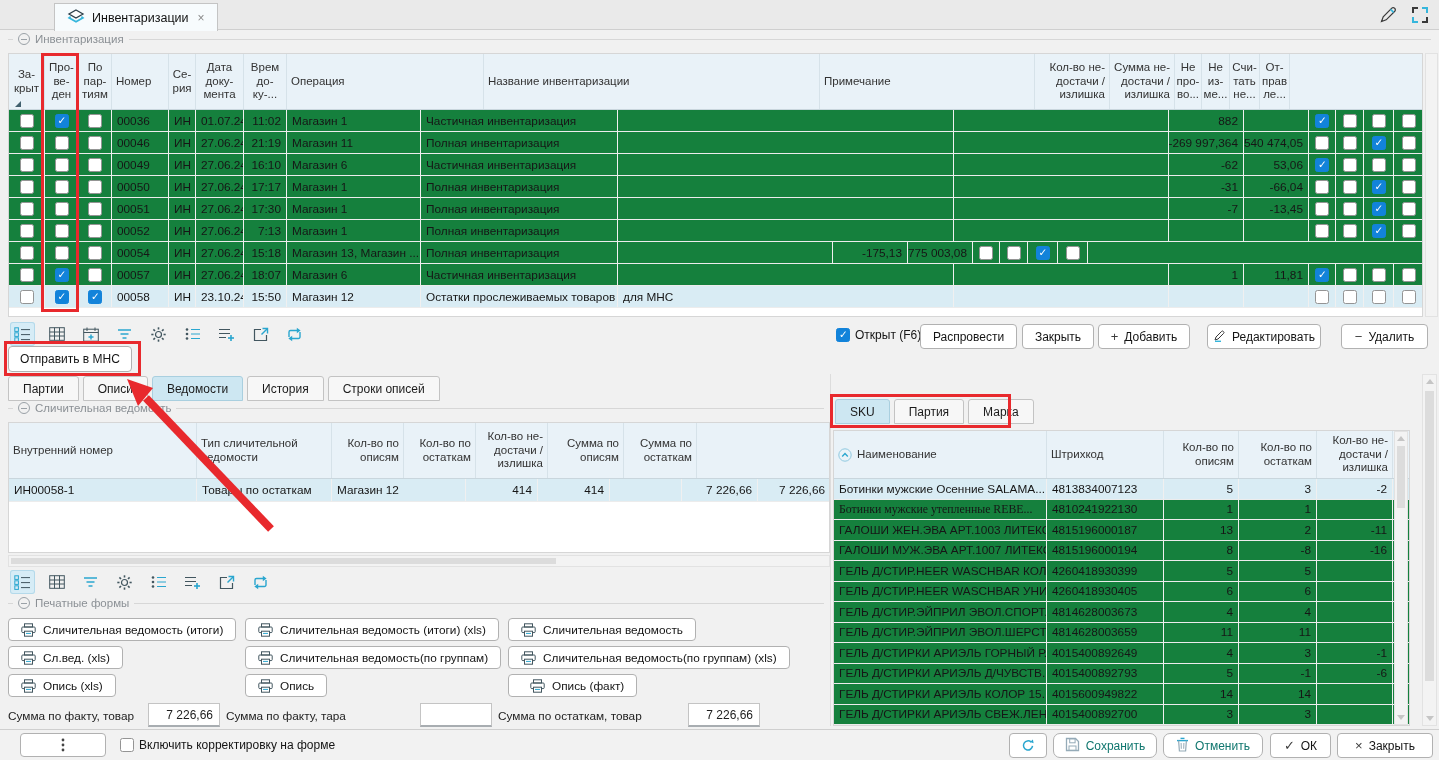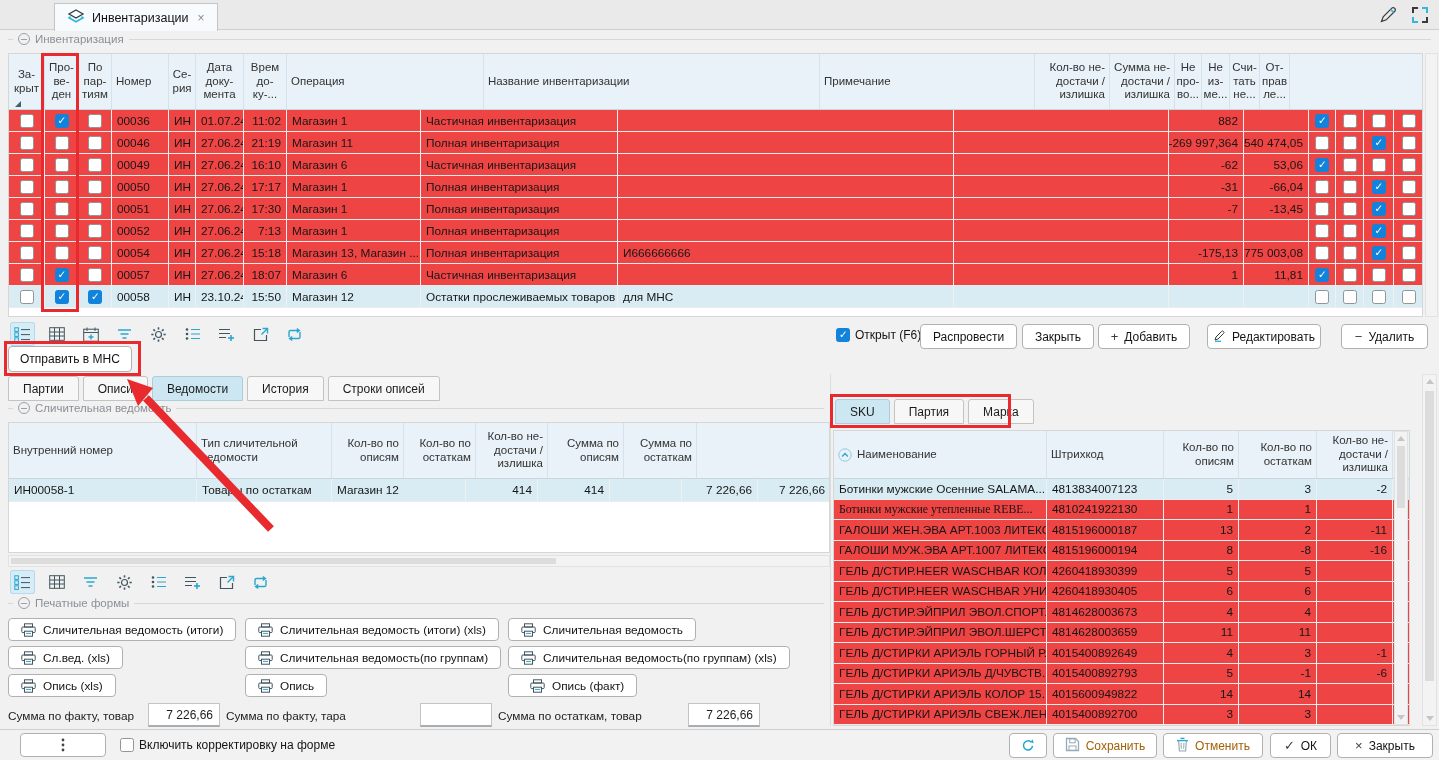--- a/index.html
+++ b/index.html
@@ -24,36 +24,36 @@
   .group .ln.f { flex:1; }
   .circ { width:12px; height:12px; border:1px solid #9aa1a7; border-radius:50%; position:relative; flex:0 0 auto; }
   .circ::after { content:""; position:absolute; left:2px; right:2px; top:4.5px; border-top:1.2px solid #9aa1a7; }
 
   
   .tbl { position:absolute; background:#fff; border:1px solid #d6d6d6; overflow:hidden; }
   .thead { display:flex; background:#e9f2f8; border-bottom:1px solid #c9d6dd; }
   .th { white-space:pre-line; display:flex; align-items:center; justify-content:center; text-align:center; font-size:11.5px; color:#333; border-right:1px solid #d6e2e9; padding:2px 4px; line-height:1.18; position:relative; }
   .th.l { justify-content:flex-start; text-align:left; }
   .th.r { justify-content:flex-end; text-align:right; }
-  .trow { display:flex; border-bottom:1px solid #ececec; background:#ef4444; }
+  .trow { display:flex; border-bottom:1px solid #ececec; background:#15803d; }
   .trow.sel { background:#d9ecf4; }
   .td { display:flex; align-items:center; padding:0 5px; border-right:1px solid #f0f0f0; font-size:11.8px; color:#161616; overflow:hidden; white-space:nowrap; }
   .td.r { justify-content:flex-end; }
   .td.c { justify-content:center; padding:0; }
   .sort-corner { position:absolute; left:6px; bottom:2px; width:0; height:0; border-bottom:6px solid #41606e; border-left:6px solid transparent; }
 
   
   .cb { width:14px; height:14px; border:1px solid #949494; border-radius:2.5px; background:#fff; display:inline-block; flex:0 0 auto; position:relative; }
   .cb.on { background:#1283da; border-color:#1283da; }
   .cb.on::after { content:"✓"; color:#fff; font-size:10.5px; font-weight:bold; position:absolute; left:2px; top:-1px; }
 
   
   .btn { position:absolute; display:inline-flex; align-items:center; justify-content:center; gap:6px; background:#fff; border:1px solid #b1b1b1; border-radius:4px; font-size:12px; color:#141414; padding:0 11px; height:25px; white-space:nowrap; }
   .btn .g { font-size:13px; color:#3c3c3c; }
-  .btn.disabled { color:#a16207; }
+  .btn.disabled { color:#0f766e;border-radius:7px; }
   .pbtn { display:inline-flex; align-items:center; gap:7px; background:#fff; border:1px solid #b1b1b1; border-radius:4px; font-size:11.8px; color:#141414; padding:0 12px; height:23px; position:absolute; white-space:nowrap; }
 
   
   .toolbar { position:absolute; display:flex; align-items:center; gap:9px; }
   .tool { width:25px; height:24px; display:flex; align-items:center; justify-content:center; border-radius:3px; }
   .tool.active { background:#d6ecf6; box-shadow:0 0 0 1px #b4d9ea inset; }
 
   
   .tabs { position:absolute; display:flex; gap:4px; align-items:flex-end; }
   .tab { height:25px; padding:0 14px; display:flex; align-items:center; background:#f7f7f7; border:1px solid #c3c3c3; border-radius:3px 3px 0 0; font-size:12px; color:#1b1b1b; }
@@ -362,21 +362,20 @@
       </div>
       <div class="td c" style="width: 33px; flex: 0 0 33px;">
         <span class="cb"></span>
       </div>
       <div class="td l" style="width: 57px; flex: 0 0 57px;">00054</div>
       <div class="td" style="width: 27px; flex: 0 0 27px;">ИН</div>
       <div class="td" style="width: 48px; flex: 0 0 48px;">27.06.24</div>
       <div class="td r" style="width: 43px; flex: 0 0 43px;">15:18</div>
       <div class="td l" style="width: 134px; flex: 0 0 134px;">Магазин 13, Магазин ...</div>
       <div class="td l" style="width: 197px; flex: 0 0 197px;">Полная инвентаризация</div>
-      <div class="td l" style="width: 336px; flex: 0 0 336px;">И666666666</div>
       <div class="td l" style="width: 215px; flex: 0 0 215px;"></div>
       <div class="td r" style="width: 75px; flex: 0 0 75px;">-175,13</div>
       <div class="td r" style="width: 65px; flex: 0 0 65px;">1 775 003,08</div>
       <div class="td c" style="width: 27px; flex: 0 0 27px;">
         <span class="cb"></span>
       </div>
       <div class="td c" style="width: 28px; flex: 0 0 28px;">
         <span class="cb"></span>
       </div>
       <div class="td c" style="width: 30px; flex: 0 0 30px;">

